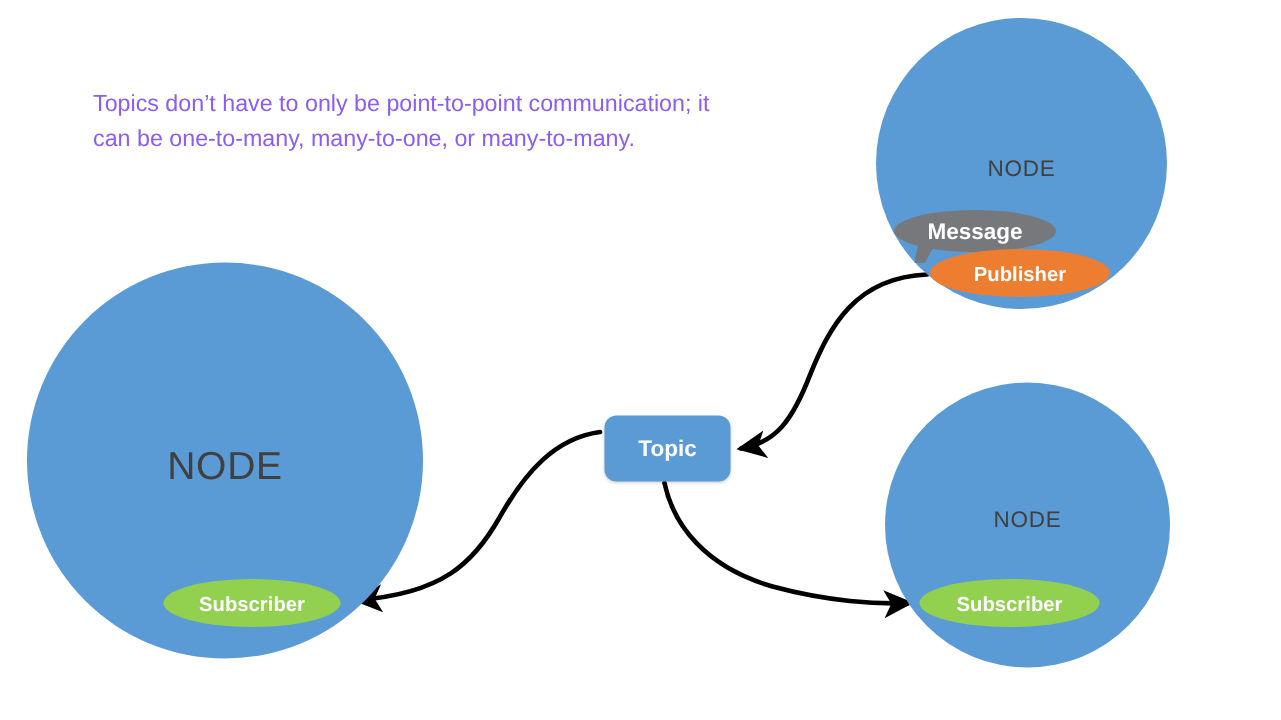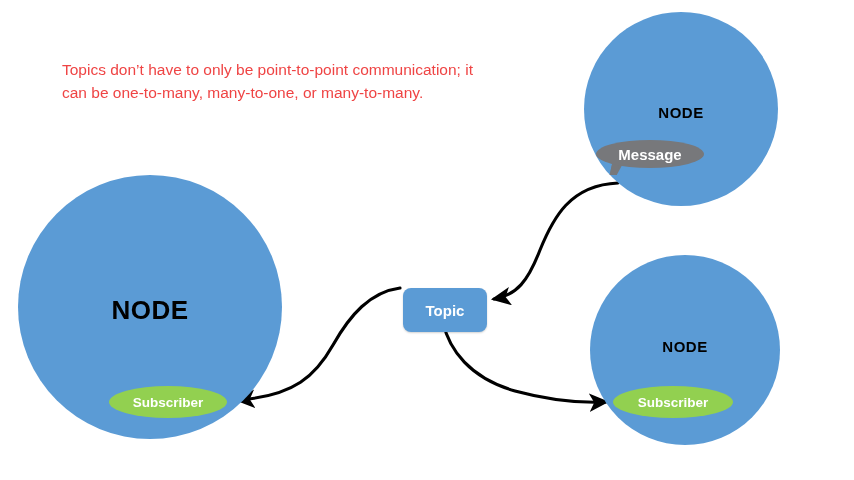--- a/index.html
+++ b/index.html
@@ -15,35 +15,35 @@
     overflow: hidden;
     font-family: "Liberation Sans", sans-serif;
   }
   .caption {
     position: absolute;
     left: 62px;
     top: 58px;
     width: 420px;
     font-size: 15.5px;
     line-height: 1.5;
-    color: #ef4444;
+    color: #8b5cf6;
     white-space: pre-line;
   }
   .node {
     position: absolute;
     border-radius: 50%;
     background: #5B9BD5;
   }
   .node-label {
     position: absolute;
     left: 0;
     right: 0;
     text-align: center;
-    color: #000000;
-    font-weight: bold;
+    color: #404040;
+    font-weight: normal;
     letter-spacing: 0.5px;
   }
   #node-left { left: 18px; top: 175px; width: 264px; height: 264px; }
   #node-left .node-label { top: 120px; font-size: 26px; }
   #node-tr { left: 584px; top: 12px; width: 194px; height: 194px; }
   #node-tr .node-label { top: 92px; font-size: 15px; }
   #node-br { left: 590px; top: 255px; width: 190px; height: 190px; }
   #node-br .node-label { top: 83px; font-size: 15px; }
 
   .pill {
@@ -69,21 +69,21 @@
     left: 611px; top: 163px;
     width: 0; height: 0;
     border-left: 7px solid #77787B;
     border-right: 4px solid transparent;
     border-top: 12px solid #77787B;
     transform: skewX(-12deg);
   }
 
   #topic-box {
     position: absolute;
-    left: 403px; top: 288px;
+    left: 403px; top: 277px;
     width: 84px; height: 44px;
     background: #5B9BD5;
     border-radius: 8px;
     display: flex;
     align-items: center;
     justify-content: center;
     color: #ffffff;
     font-weight: bold;
     font-size: 15px;
     box-shadow: 0 1px 2px rgba(0,0,0,0.18);
@@ -121,20 +121,21 @@
   <div class="node" id="node-left">
     <div class="node-label">NODE</div>
   </div>
   <div class="pill" id="subscriber-left">Subscriber</div>
 
   <div class="node" id="node-tr">
     <div class="node-label">NODE</div>
   </div>
   <div id="message-tail"></div>
   <div class="pill" id="message">Message</div>
+  <div class="pill" id="publisher">Publisher</div>
 
   <div class="node" id="node-br">
     <div class="node-label">NODE</div>
   </div>
   <div class="pill" id="subscriber-right">Subscriber</div>
 
   <div id="topic-box">Topic</div>
 
 </div>
 

